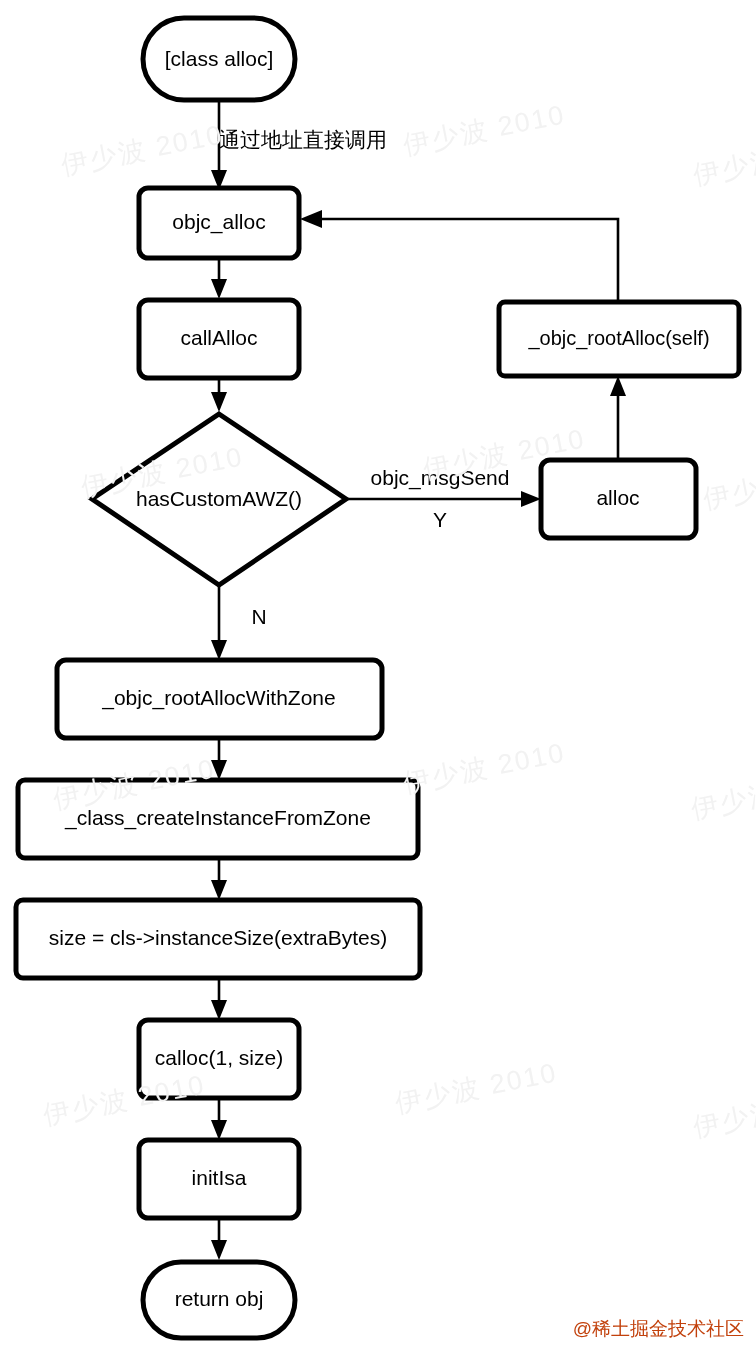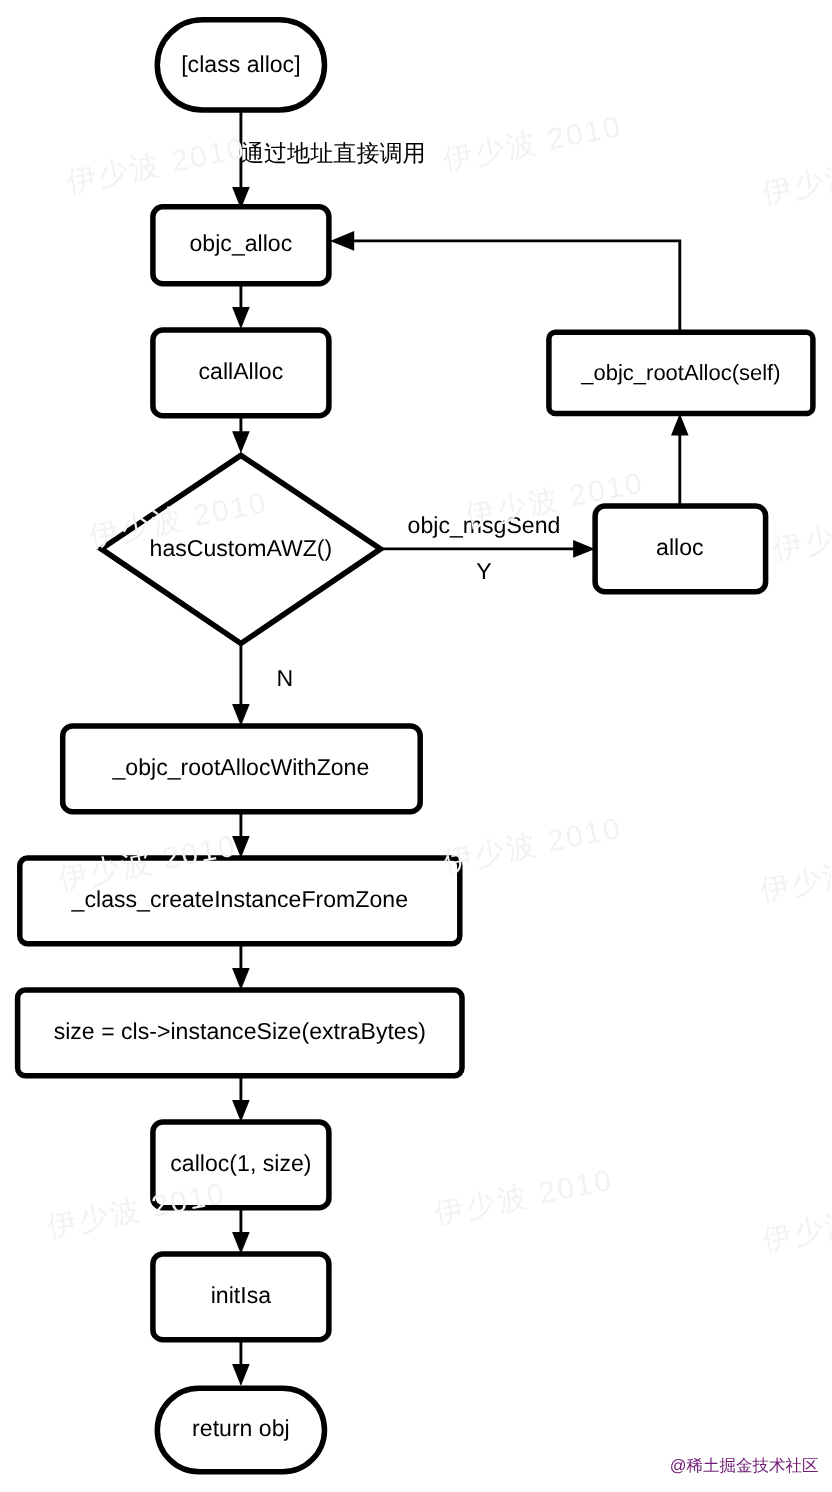--- a/index.html
+++ b/index.html
@@ -64,23 +64,23 @@
     white-space: nowrap;
     transform: rotate(-11deg);
     transform-origin: left top;
     pointer-events: none;
     user-select: none;
   }
   .credit {
     position: absolute;
     right: 12px;
     bottom: 14px;
-    color: #701a75;
-    font-family: "Liberation Sans", sans-serif;
-    font-size: 15px;
+    color: #c2410c;
+    font-family: "Liberation Sans", sans-serif;
+    font-size: 19px;
     white-space: nowrap;
   }
 </style>
 </head>
 <body>
 
 <div id="flow-root">
 
   <div class="wm" style="left:58px;  top:148px;">伊少波 2010</div>
   <div class="wm" style="left:400px; top:128px;">伊少波 2010</div>

